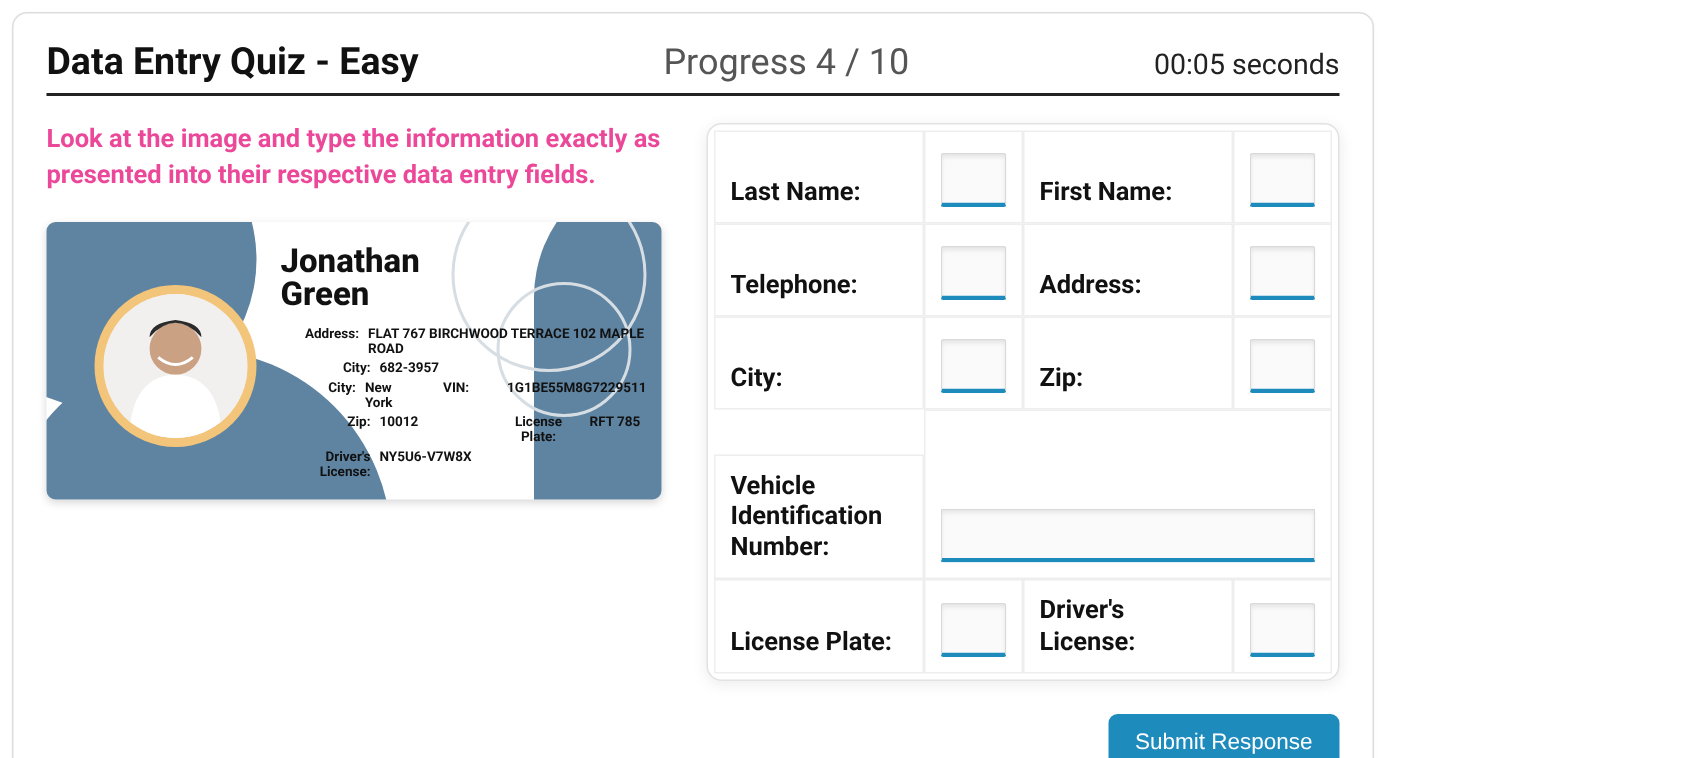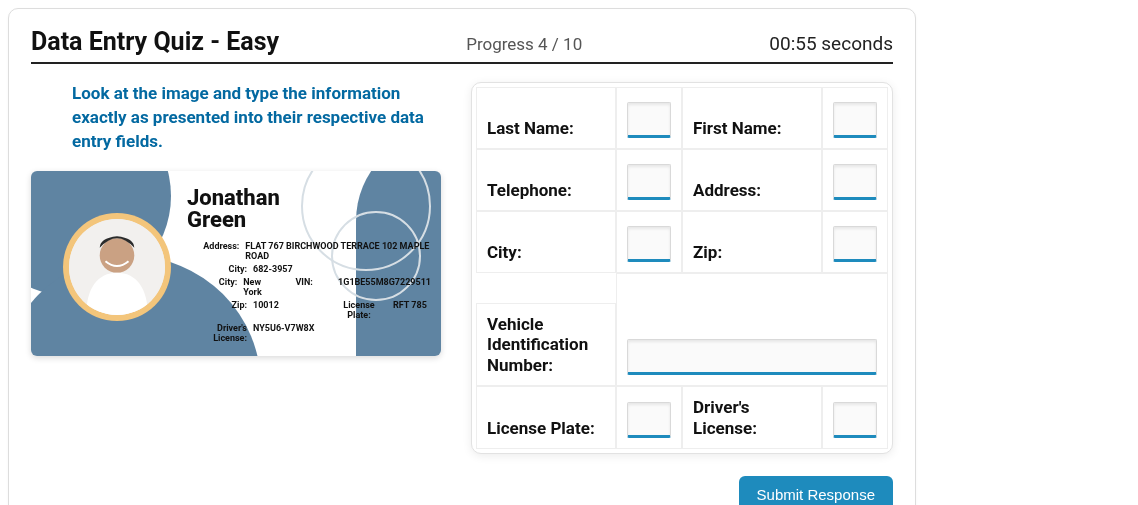--- a/index.html
+++ b/index.html
@@ -25,43 +25,42 @@
   }
   .header .title {
     font-size: 25px;
     font-weight: 700;
     color: #111;
     flex: 0 0 auto;
   }
   .header .progress {
     flex: 1 1 auto;
     text-align: center;
-    font-size: 17px;
+    font-size: 24px;
     color: #555;
   }
   .header .timer {
     flex: 0 0 auto;
     font-size: 19px;
     color: #222;
   }
   .content {
     display: flex;
     gap: 20px;
   }
   .left {
     width: 420px;
     flex: 0 0 auto;
   }
   .instruction {
     font-size: 17px;
     font-weight: 700;
-    color: #0369a1;
+    color: #ec4899;
     line-height: 1.4;
     margin-bottom: 18px;
-    margin-left: 41px;
   }
   .card {
     width: 410px;
     height: 185px;
     border-radius: 6px;
     background: #fff;
     position: relative;
     overflow: hidden;
     box-shadow: 0 2px 6px rgba(0,0,0,0.15);
   }
@@ -164,21 +163,21 @@
   }
 </style>
 </head>
 <body>
 
 <div class="page">
 
   <div class="header">
     <div class="title">Data Entry Quiz - Easy</div>
     <div class="progress">Progress 4 / 10</div>
-    <div class="timer">00:55 seconds</div>
+    <div class="timer">00:05 seconds</div>
   </div>
 
   <div class="content">
 
     <div class="left">
       <div class="instruction">Look at the image and type the information exactly as presented into their respective data entry fields.</div>
 
       <div class="card">
         <div class="blob-tl"></div>
         <div class="blob-b"></div>

